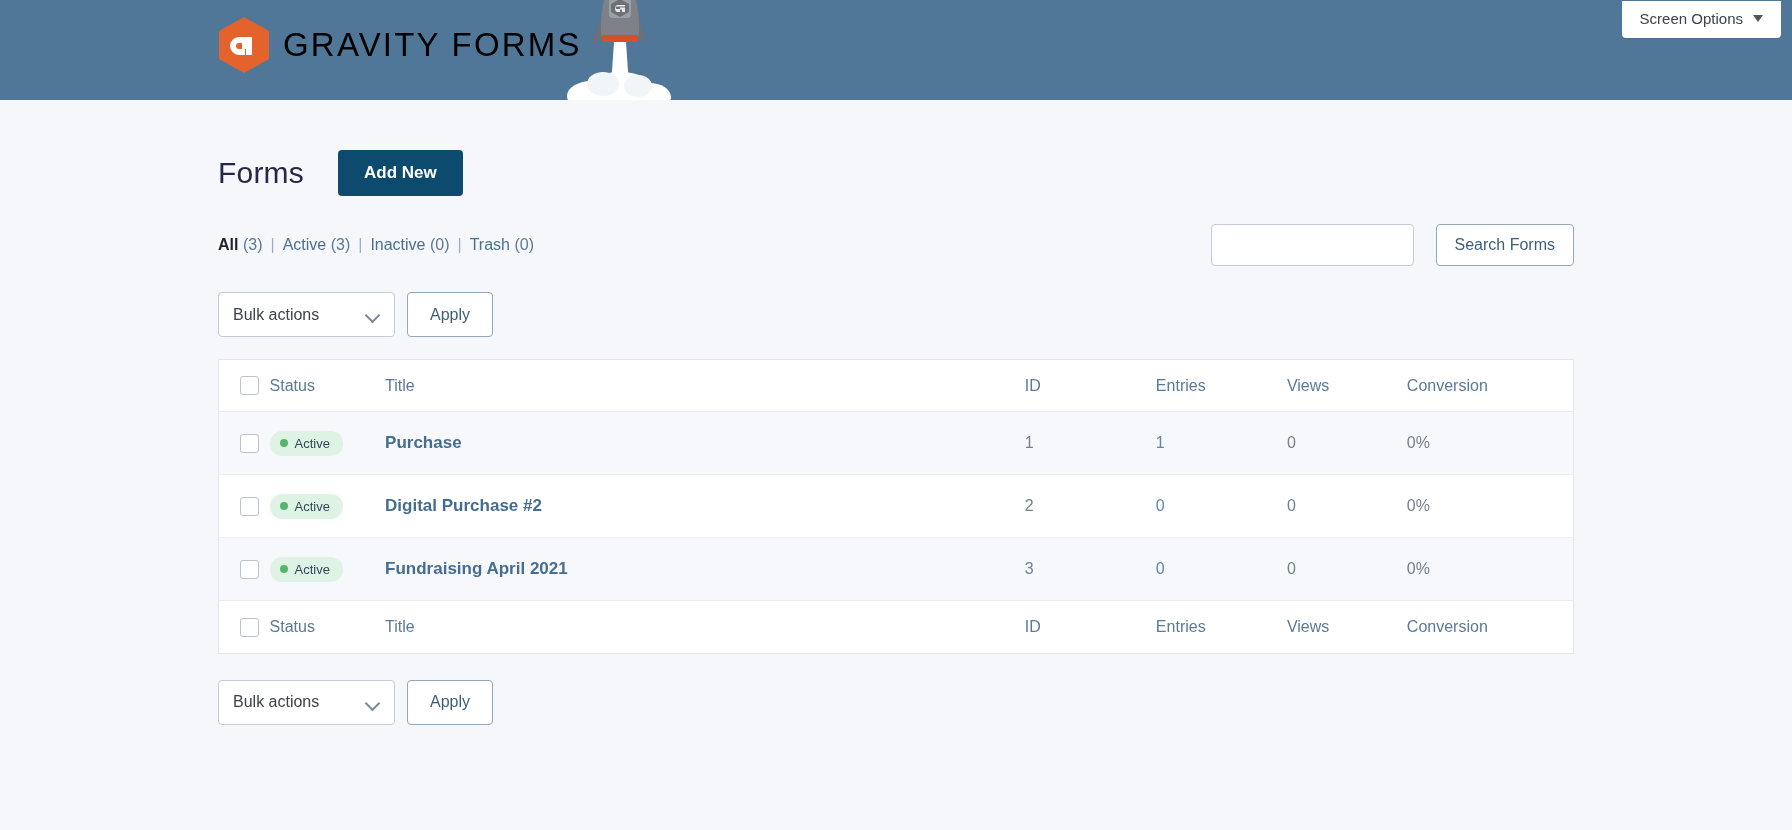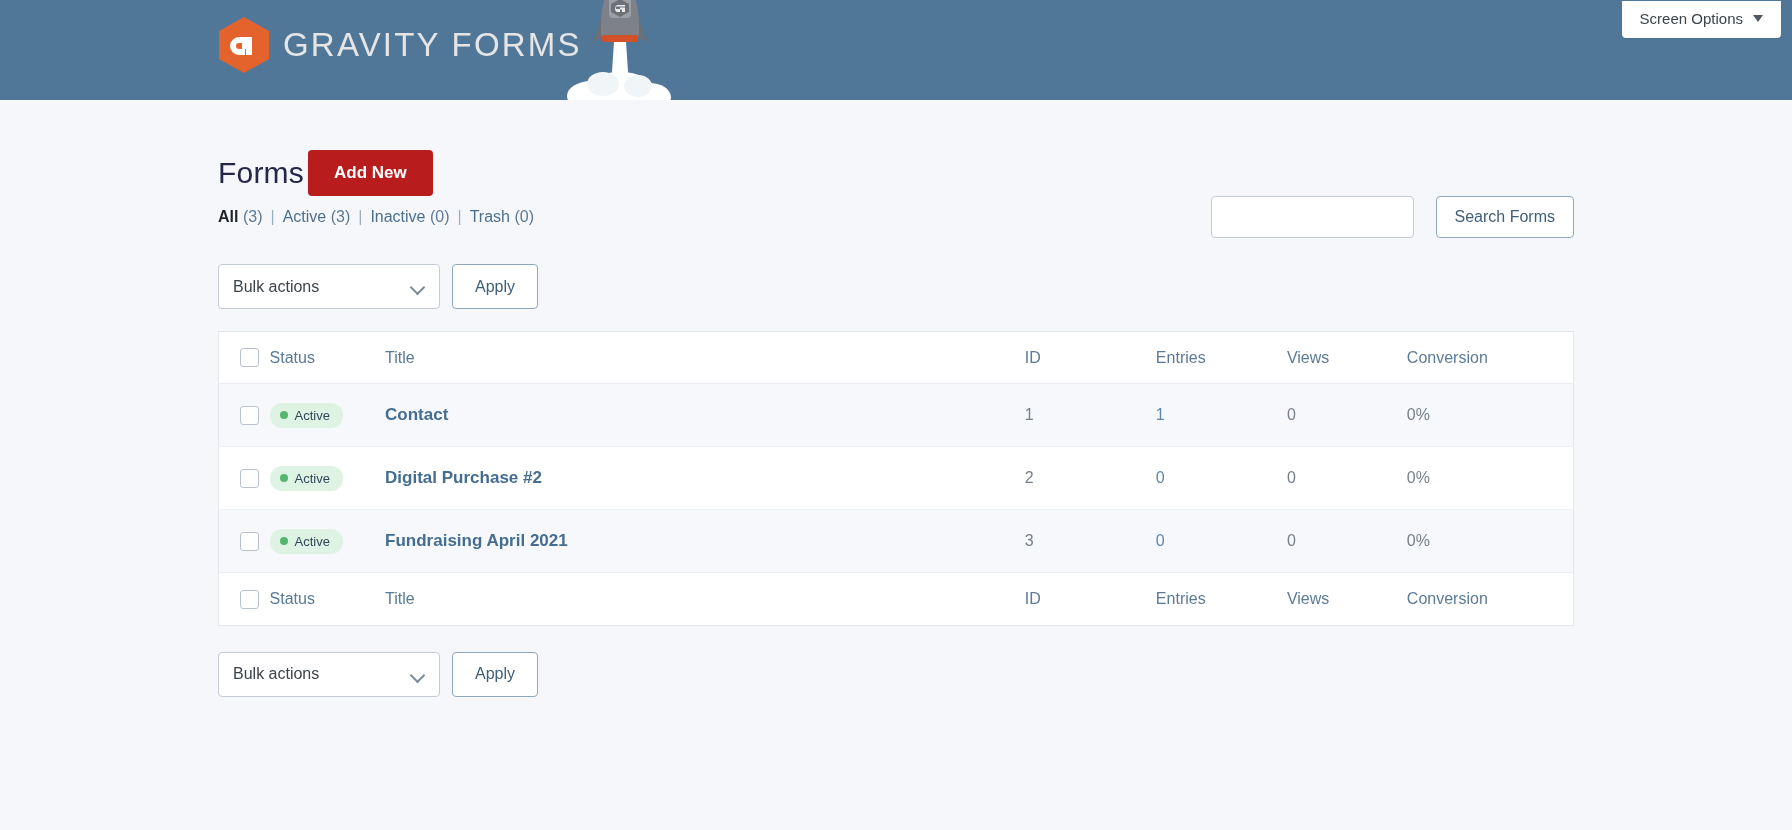--- a/index.html
+++ b/index.html
@@ -21,21 +21,21 @@
   .brand {
     position: absolute;
     left: 219px;
     top: 17px;
     display: flex;
     align-items: center;
     gap: 14px;
   }
   .hexlogo { width: 50px; height: 56px; display: block; }
   .brand-text {
-    color: #e5e5e5;
+    color: #000000;
     font-size: 33px;
     letter-spacing: 2.2px;
     font-weight: 400;
     white-space: nowrap;
   }
 
   .rocket-wrap {
     position: absolute;
     left: 545px;
     top: -10px;
@@ -73,30 +73,31 @@
   }
   .content {
     width: 1356px;
     margin: 0 auto;
     padding-top: 50px;
   }
 
   .title-row {
     display: flex;
     align-items: center;
-    gap: 4px;
+    gap: 34px;
+    margin-bottom: 28px;
   }
   .page-title {
     font-size: 30px;
     color: #242748;
     font-weight: 400;
     letter-spacing: .2px;
   }
   .add-new-btn {
-    background: #b91c1c;
+    background: #0c4a6e;
     color: #ffffff;
     border: none;
     border-radius: 4px;
     font-size: 17px;
     font-weight: bold;
     padding: 13px 26px;
     cursor: pointer;
     font-family: inherit;
   }
 
@@ -155,21 +156,21 @@
   .tablenav {
     display: flex;
     align-items: center;
     gap: 12px;
     margin-bottom: 22px;
   }
   .tablenav.bottom { margin-top: 26px; margin-bottom: 0; }
 
   .bulk-select {
     position: relative;
-    width: 222px;
+    width: 177px;
     height: 45px;
     border: 1px solid #c3ccd6;
     border-radius: 4px;
     background: #ffffff;
     display: flex;
     align-items: center;
     padding: 0 14px;
     font-size: 16px;
     color: #3c434a;
     cursor: pointer;
@@ -385,21 +386,21 @@
           <td class="col-cb">
             <span class="cb"></span>
           </td>
           <td class="col-status">
             <span class="badge">
               <span class="dot"></span>
               <span>Active</span>
             </span>
           </td>
           <td class="col-title">
-            <a class="row-title">Contact</a>
+            <a class="row-title">Purchase</a>
           </td>
           <td class="col-id">
             <span class="plain-num">1</span>
           </td>
           <td class="col-entries">
             <a class="link-num">1</a>
           </td>
           <td class="col-views">
             <span class="plain-num">0</span>
           </td>

